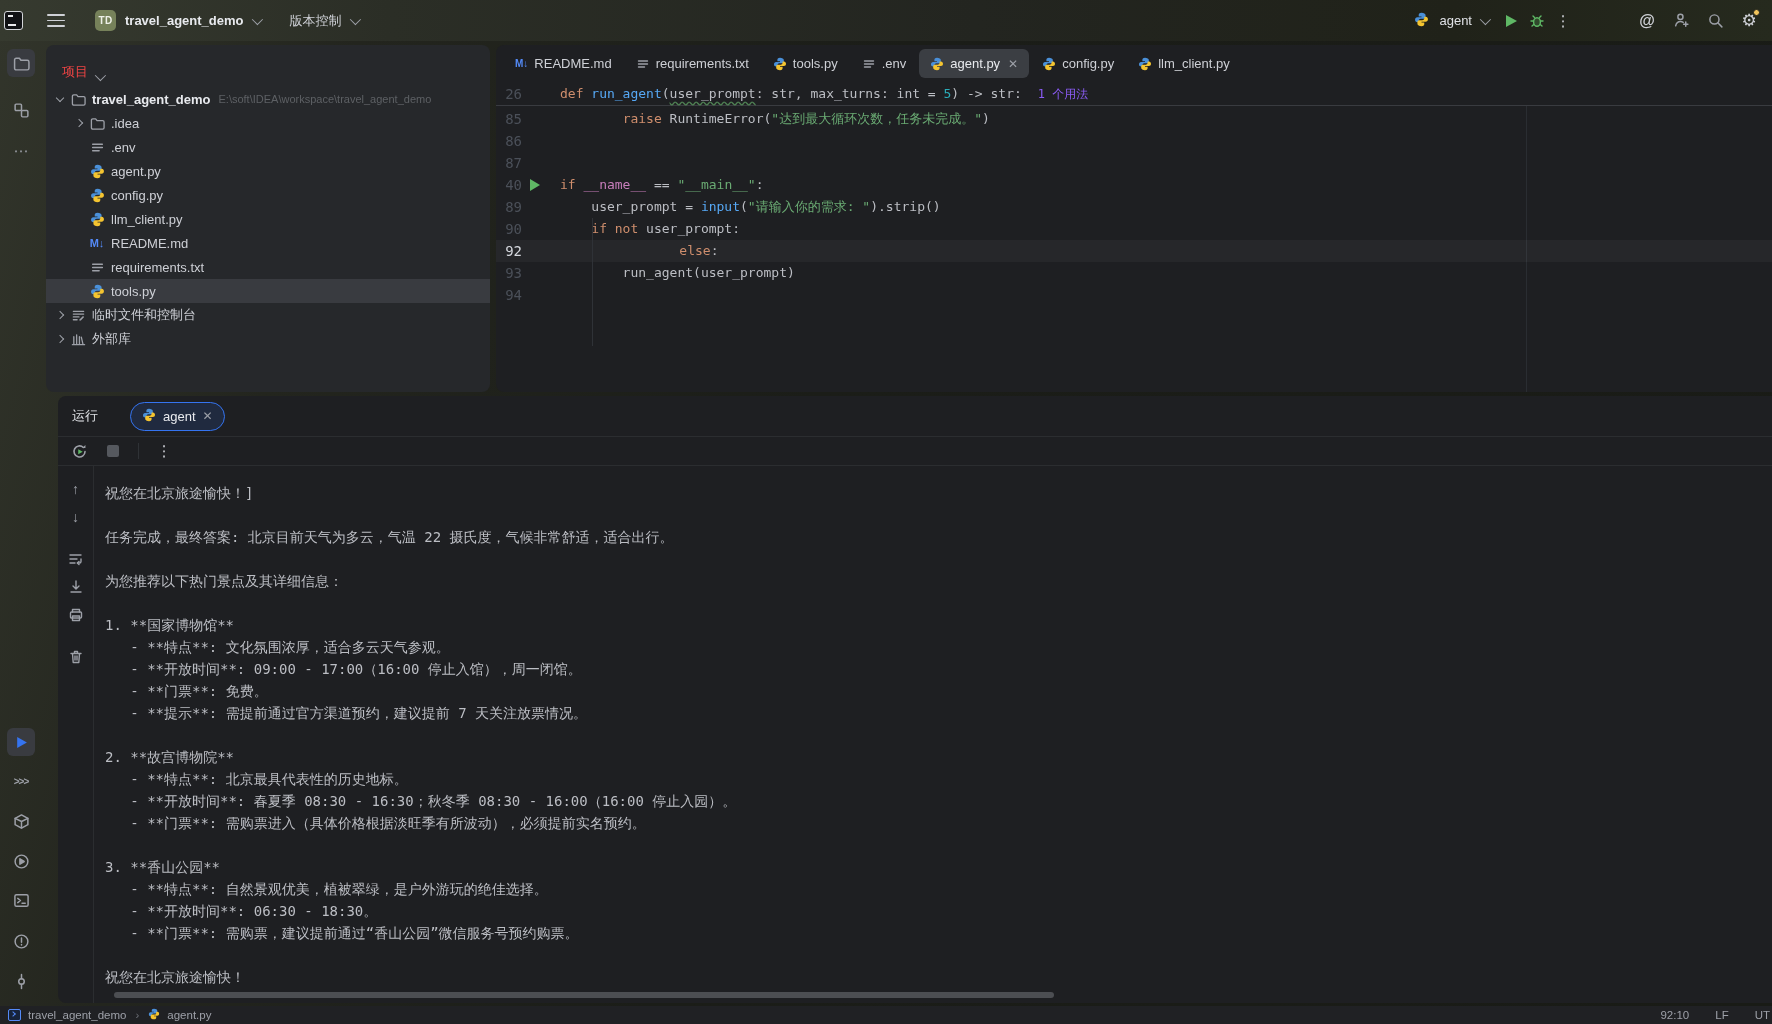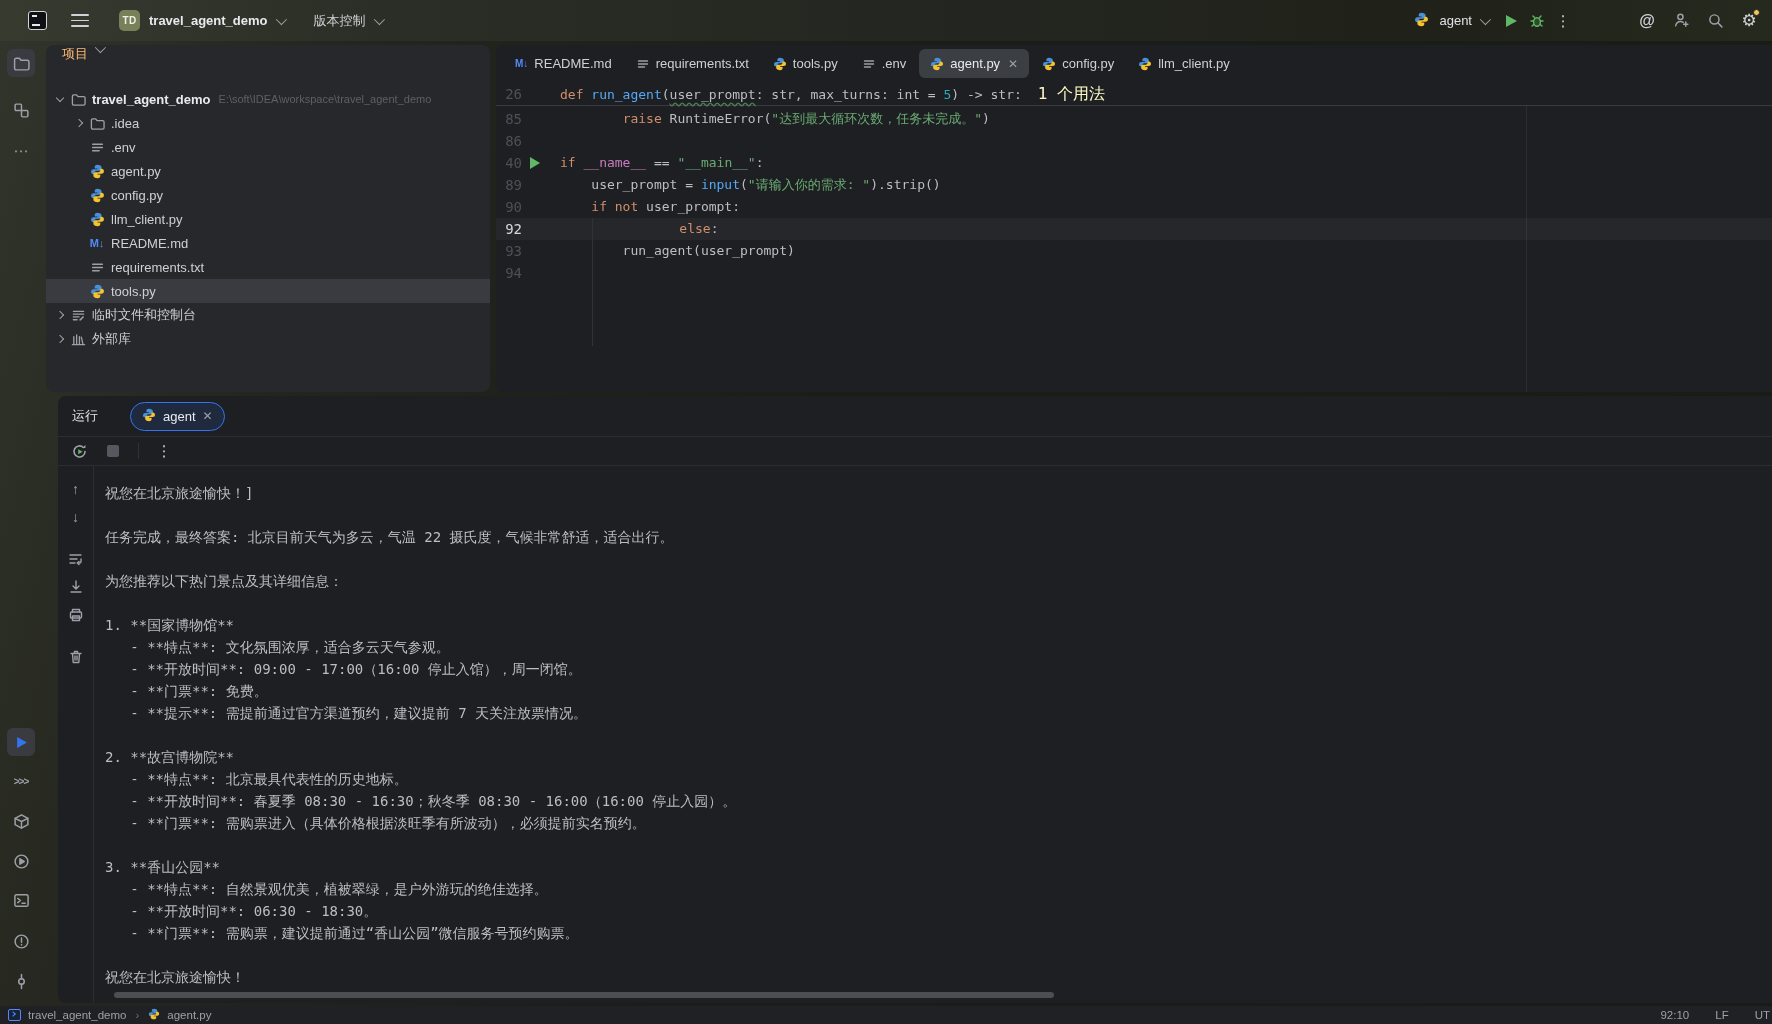--- a/index.html
+++ b/index.html
@@ -7,21 +7,21 @@
   body {
     font-family:"Liberation Sans", sans-serif;
     background: linear-gradient(105deg,#32352b 0%, #23251e 18%, #1b1d18 45%, #191b16 100%);
     color:#bcbec4; font-size:13px; position:relative;
   }
 
   
   .top-bar { position:absolute; top:0; left:0; right:0; height:41px;
     background: linear-gradient(90deg,#363a2f 0%, #2b2e26 22%, #232520 55%, #202219 82%, #262a1e 100%);
     display:flex; align-items:center; }
-  .tb-left { display:flex; align-items:center; margin-left:28px; }
+  .tb-left { display:flex; align-items:center; margin-left:4px; }
   .tb-right { display:flex; align-items:center; margin-left:auto; margin-right:10px; }
   .ide-logo { width:19px; height:19px; border:1.6px solid #d3d5d9; border-radius:3px; background:#101114;
     position:relative; }
   .ide-logo:before { content:""; position:absolute; left:3px; top:3px; width:5px; height:2px; background:#e8e9eb; }
   .ide-logo:after { content:""; position:absolute; left:3px; bottom:3px; width:8px; height:2px; background:#e8e9eb; }
   .hamburger { margin-left:18px; width:30px; height:26px; display:flex; flex-direction:column; justify-content:center; gap:3.5px; padding:0 6px; border-radius:4px; }
   .hamburger i { display:block; height:1.7px; background:#cfd1d6; border-radius:1px; }
   .avatar { margin-left:24px; width:21px; height:21px; border-radius:5px; background:#76815a;
     color:#eef0e8; font-size:10px; font-weight:bold; display:flex; align-items:center; justify-content:center; letter-spacing:.3px;}
   .proj-name { margin-left:9px; color:#e8eaee; font-weight:600; }
@@ -45,21 +45,21 @@
   .strip-icon.active { background:#393b40; }
   .gggg { stroke:#9da0a8; fill:none; stroke-width:1.4; stroke-linecap:round; stroke-linejoin:round; }
 
   
   .island { position:absolute; background:#1e1f22; border-radius:8px; }
   #project-island { left:46px; top:45px; width:444px; height:347px; background:#26282b; overflow:hidden; }
   #editor-island { left:496px; top:45px; right:0; height:347px; border-radius:8px 0 0 8px; overflow:hidden; }
   #run-island { left:58px; top:396px; right:0; height:607px; border-radius:8px 0 0 8px; overflow:hidden; }
 
   
-  .pp-header { height:36px; display:flex; align-items:flex-start; padding-left:16px; color:#fdba74; }
+  .pp-header { height:36px; display:flex; align-items:flex-end; padding-left:16px; color:#ef4444; }
   .pp-header .chev { margin-left:7px; transform:rotate(45deg) translateY(-2px); }
   .tree { padding-top:6px; }
   .tree-row { height:24px; display:flex; align-items:center; white-space:nowrap; color:#ced0d6; }
   .tree-row.selected { background:#393b40; }
   .tree-chev { width:16px; flex:none; display:flex; justify-content:center; }
   .tree-chev .c { width:6px; height:6px; border-right:1.4px solid #9da0a8; border-bottom:1.4px solid #9da0a8; display:inline-block; }
   .c.open { transform:rotate(45deg); margin-top:-3px; }
   .c.closed { transform:rotate(-45deg); }
   .tree-icon { width:20px; flex:none; display:flex; justify-content:center; align-items:center; }
   .tree-label { margin-left:4px; }
@@ -78,21 +78,21 @@
   .sticky-row { height:24px; line-height:24px; border-bottom:1px solid #393b40; background:#1e1f22; position:relative; z-index:3; }
   .gut { width:26px; flex:none; text-align:right; color:#4b5059; font-size:14px; }
   .arrow-slot { width:38px; flex:none; position:relative; }
   .run-arrow { position:absolute; left:8px; top:5px; width:0; height:0; border-left:10px solid #5fb865; border-top:6px solid transparent; border-bottom:6px solid transparent; }
   .code-text { flex:1; }
   .code-row.current { background:rgba(255,255,255,.04);gap:44px; }
   .code-row.current .gut { color:#d5d8de; }
   .code-row.dim .gut { color:#3a3e44; }
   .kw{color:#cf8e6d} .fn{color:#56a8f5} .str{color:#6aab73} .num{color:#2aacb8} .pl{color:#bcbec4} .dn{color:#c77dbb}
   .wv{color:#bcbec4; text-decoration:underline; text-decoration-style:wavy; text-decoration-color:#4e8052; text-underline-offset:3px;}
-  .inlay { color:#fef9c3; font-size:16px; margin-left:16px; }
+  .inlay { color:#8b5cf6; font-size:12px; margin-left:16px; }
 
   
   .run-header { height:40px; display:flex; align-items:center; padding-left:14px; }
   .run-title { color:#dfe1e5; }
   .run-tab { margin-left:32px; display:flex; align-items:center; gap:7px; padding:5px 11px; border-radius:15px;
     border:1px solid #3574f0; background:rgba(53,116,240,.14); color:#e8eaee; }
   .run-tab .close-x { color:#9da0a8; font-size:12px; }
   .run-toolbar { height:30px; border-top:1px solid #2b2d30; border-bottom:1px solid #2b2d30; display:flex; align-items:center; padding-left:10px; gap:12px; }
   .tool-sep { width:1px; height:16px; background:#2f3236; margin:0 2px; }
   .stop-sq { width:12px; height:12px; border-radius:2px; background:#55585e; }
@@ -411,20 +411,21 @@
         <span>llm_client.py</span>
       </div>
     </div>
   <div class="editor-body">
     <div class="guide-v" style="left:1030px; top:0;"></div>
     <div class="sticky-row" id="sticky-line"><span class="gut">26</span><span class="arrow-slot"></span><span class="code-text"><span class="kw">def</span><span class="pl"> </span><span class="fn">run_agent</span><span class="pl">(</span><span class="wv">user_prompt</span><span class="pl">: str, max_turns: int = </span><span class="num">5</span><span class="pl">) -&gt; str:</span><span class="inlay">1 个用法</span></span></div>
     <div id="code-lines" style="padding-top:2px; position:relative;">
       <div class="guide-v" style="left:96px; top:112px; height:128px; background:#2f3237;"></div>
         <div class="code-row"><span class="gut">85</span><span class="arrow-slot"></span><span class="code-text"><span class="pl">        </span><span class="kw">raise</span><span class="pl"> RuntimeError(</span><span class="str">"达到最大循环次数，任务未完成。"</span><span class="pl">)</span></span></div>
         <div class="code-row"><span class="gut">86</span><span class="arrow-slot"></span><span class="code-text"></span></div>
+        <div class="code-row"><span class="gut">87</span><span class="arrow-slot"></span><span class="code-text"></span></div>
         <div class="code-row"><span class="gut">40</span><span class="arrow-slot"><span class="run-arrow"></span></span><span class="code-text"><span class="kw">if</span><span class="pl"> </span><span class="dn">__name__</span><span class="pl"> == </span><span class="str">"__main__"</span><span class="pl">:</span></span></div>
         <div class="code-row"><span class="gut">89</span><span class="arrow-slot"></span><span class="code-text"><span class="pl">    user_prompt = </span><span class="fn">input</span><span class="pl">(</span><span class="str">"请输入你的需求: "</span><span class="pl">).strip()</span></span></div>
         <div class="code-row"><span class="gut">90</span><span class="arrow-slot"></span><span class="code-text"><span class="pl">    </span><span class="kw">if</span><span class="pl"> </span><span class="kw">not</span><span class="pl"> user_prompt:</span></span></div>
         <div class="code-row current"><span class="gut">92</span><span class="arrow-slot"></span><span class="code-text"><span class="pl">    </span><span class="kw">else</span><span class="pl">:</span></span></div>
         <div class="code-row"><span class="gut">93</span><span class="arrow-slot"></span><span class="code-text"><span class="pl">        run_agent(user_prompt)</span></span></div>
         <div class="code-row"><span class="gut">94</span><span class="arrow-slot"></span><span class="code-text"></span></div>
       </div>
   </div>
 </div>
 

